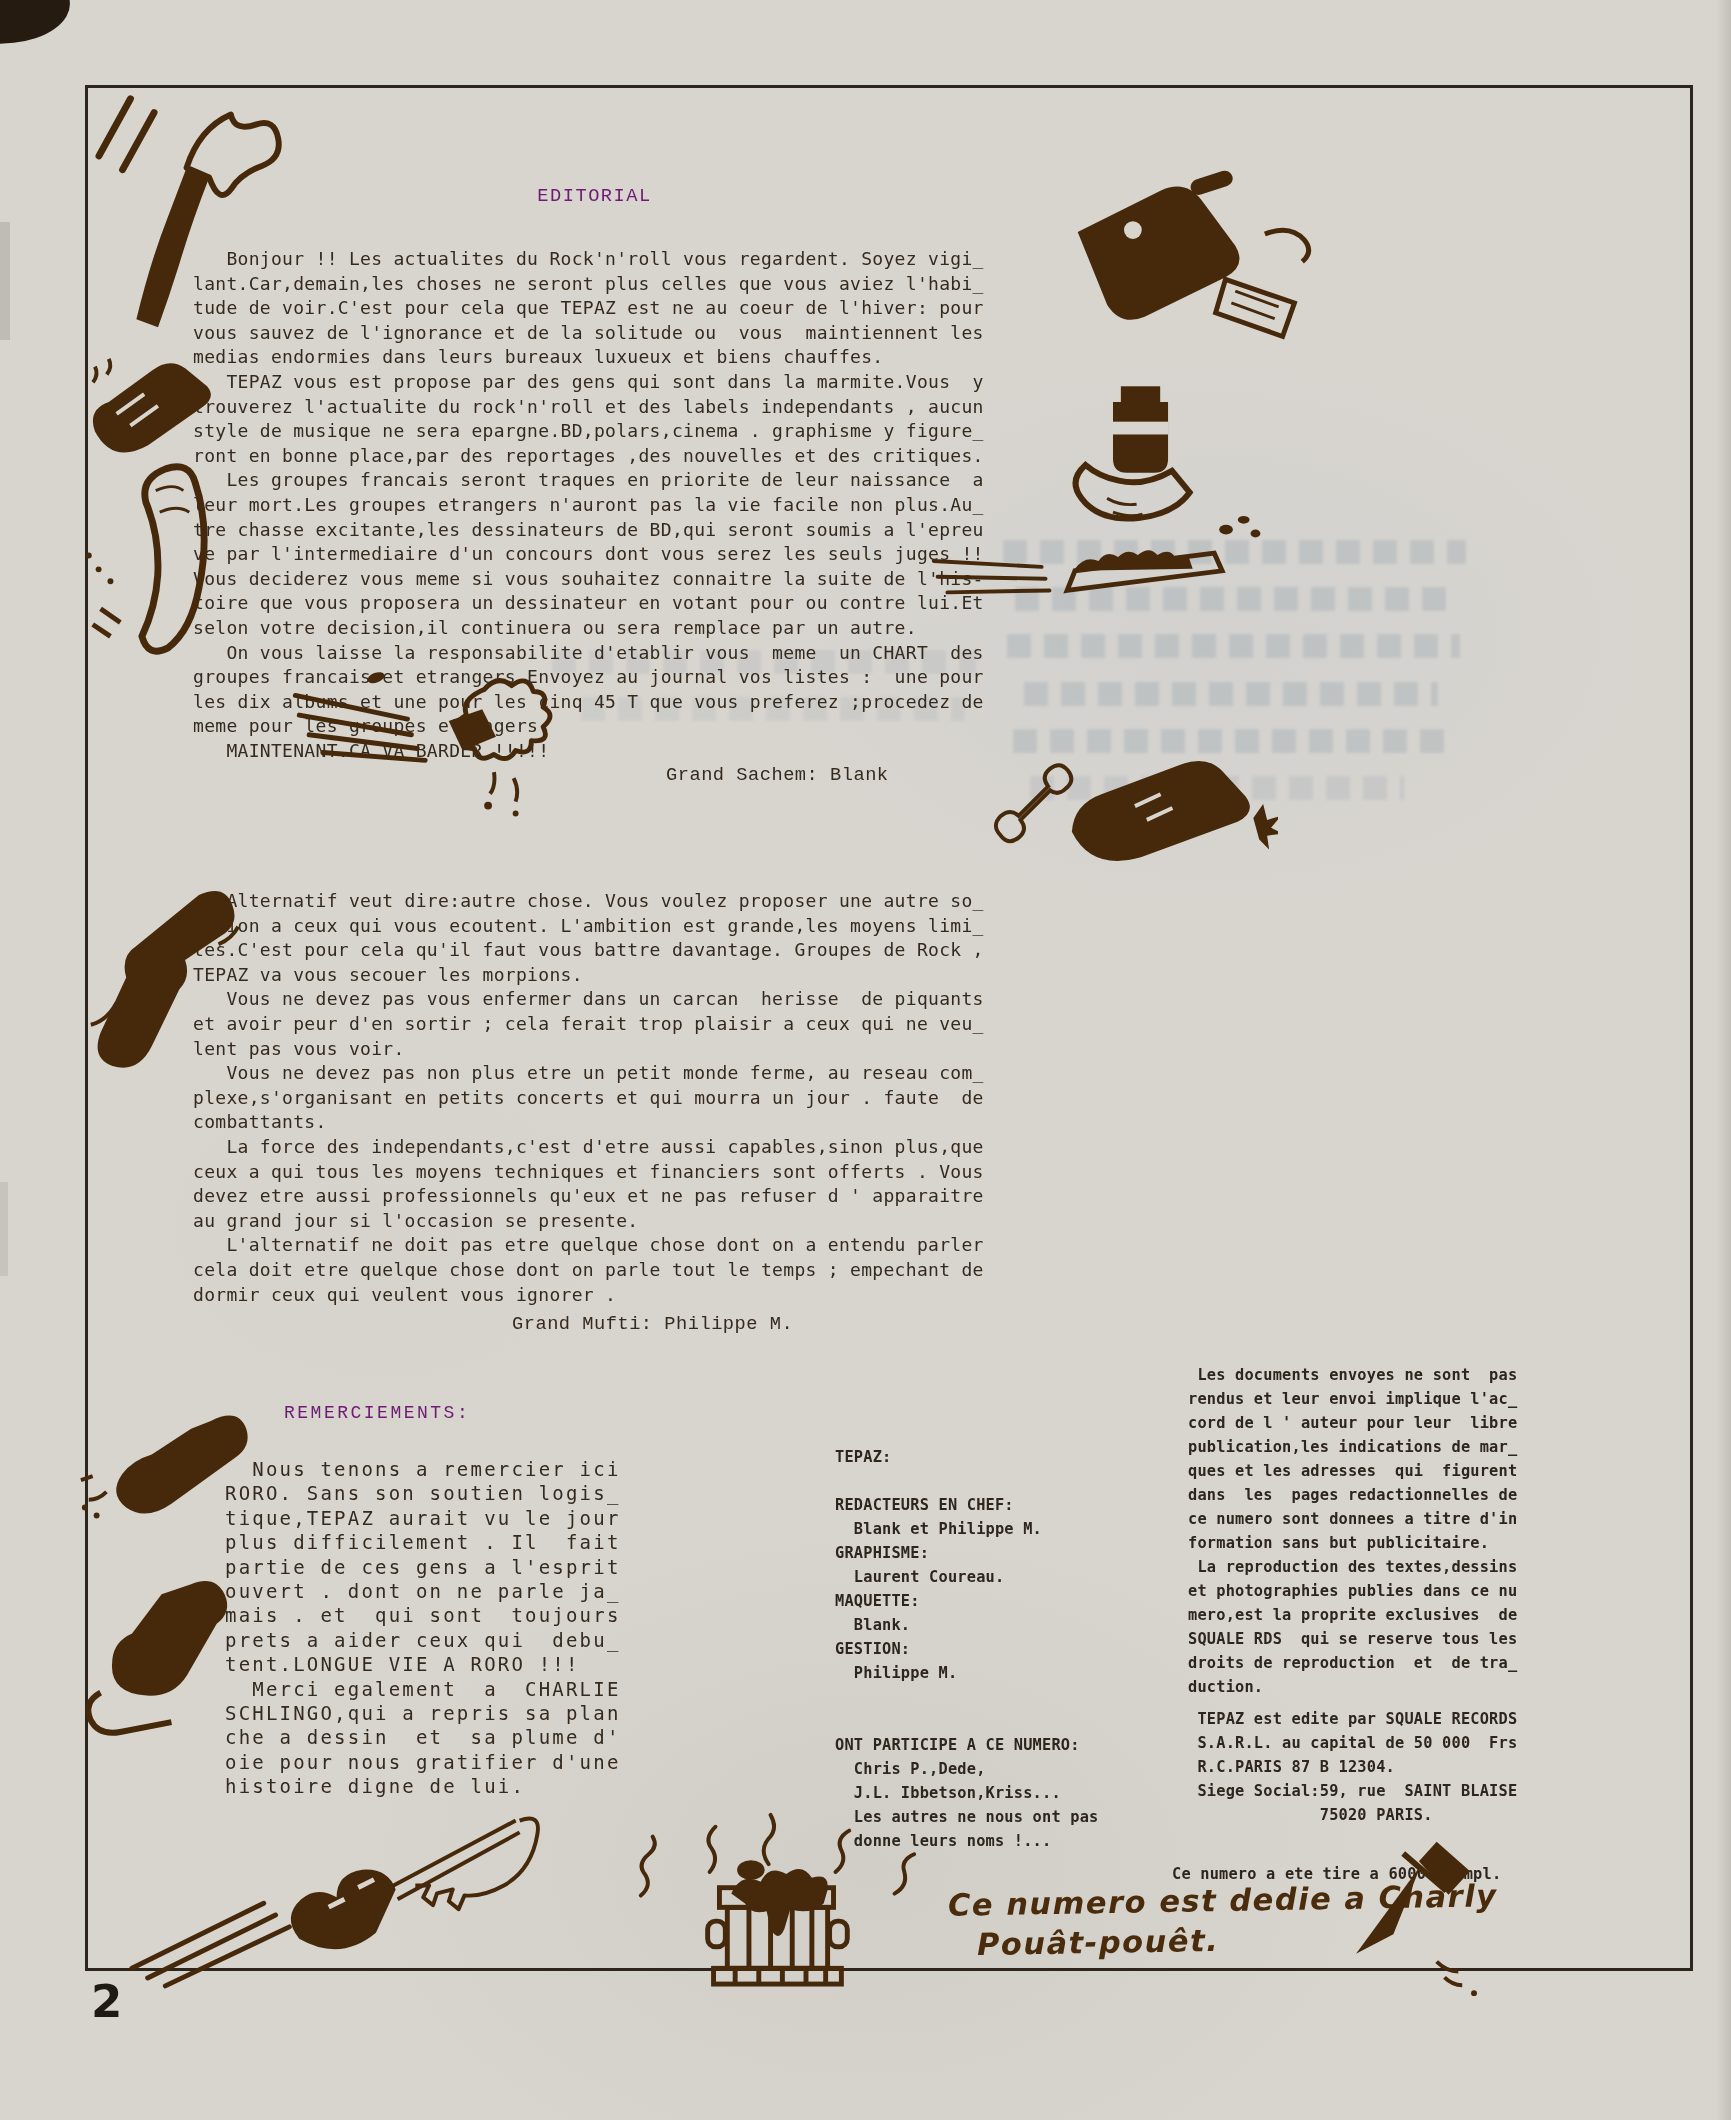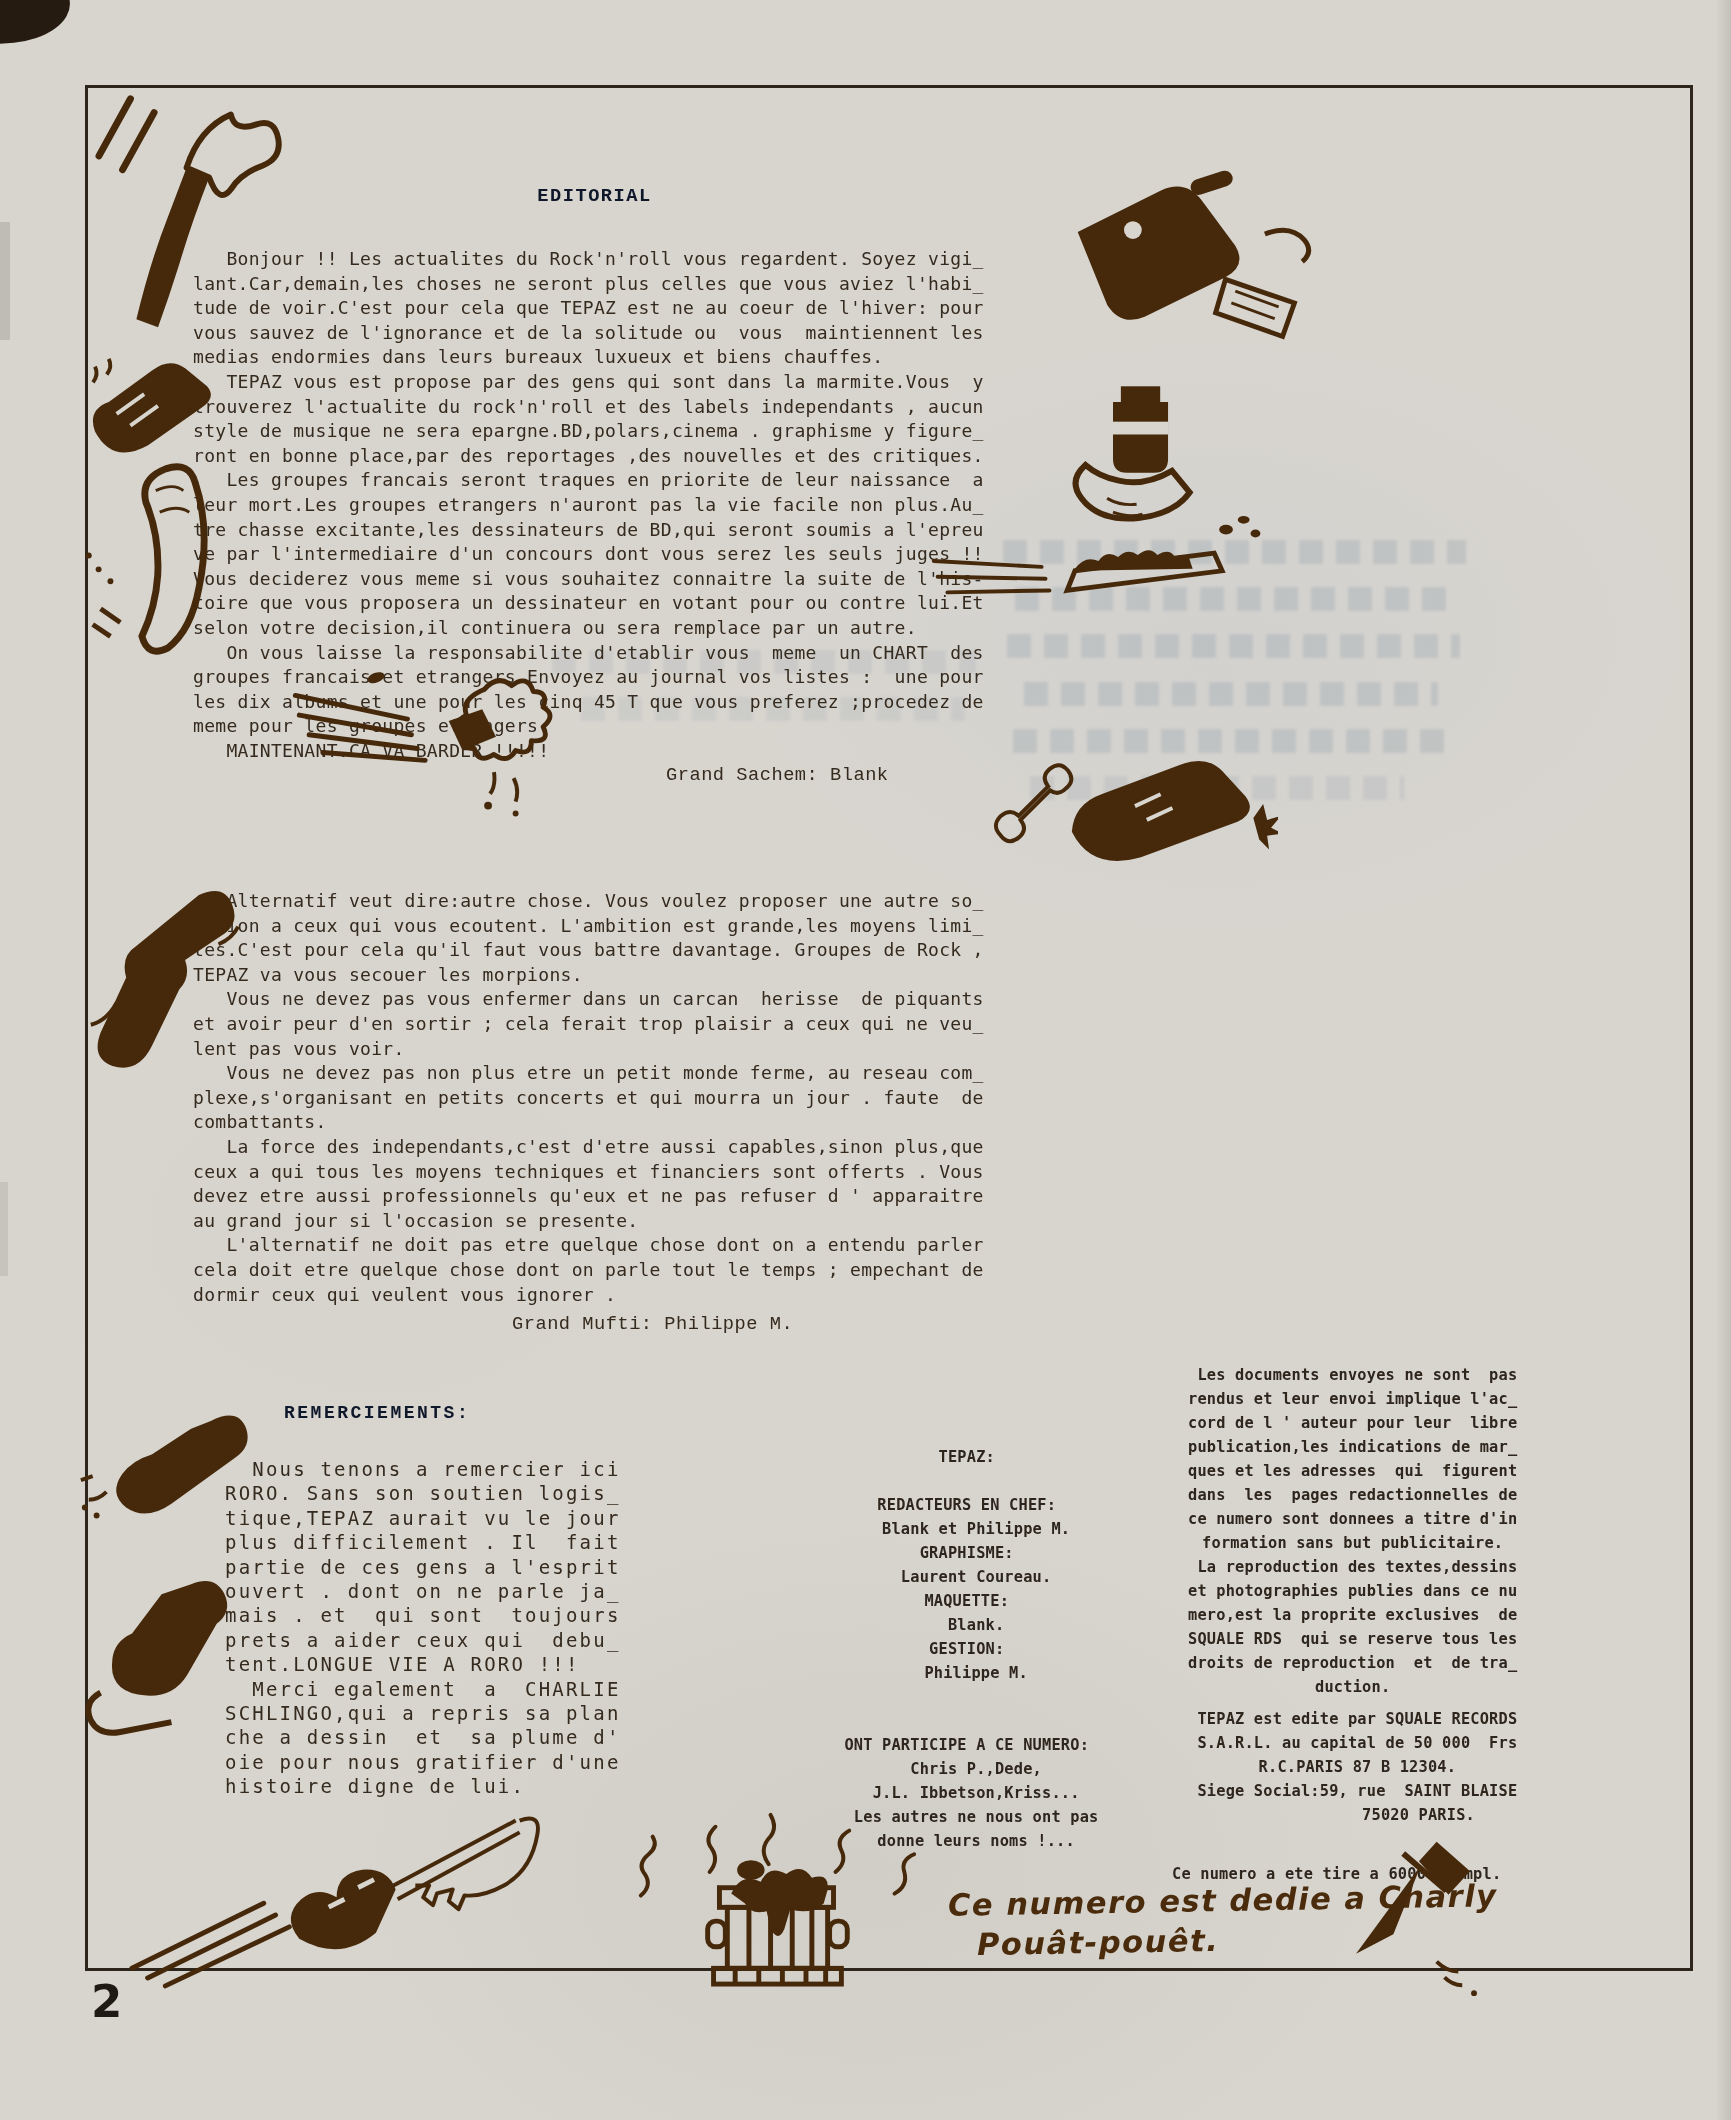--- a/index.html
+++ b/index.html
@@ -4,24 +4,24 @@
 <style>
   html,body{margin:0;padding:0;background:#b8b5af;}
   .page{position:relative;width:1732px;height:2121px;background:#d8d5cf;overflow:hidden;
         font-family:"Liberation Mono","DejaVu Sans Mono",monospace;color:#352a1e;}
   .texture{position:absolute;inset:0;pointer-events:none;background:
     radial-gradient(ellipse 788px 493px at 70% 30%, rgba(188,195,206,.20), transparent 60%),
     radial-gradient(ellipse 591px 414px at 22% 58%, rgba(206,198,188,.16), transparent 60%),
     radial-gradient(ellipse 887px 591px at 50% 88%, rgba(184,180,172,.22), transparent 60%);}
   .frame{position:absolute;left:85px;top:85px;width:1602px;height:1880px;border:3px solid #2e251c;}
   .pre{position:absolute;white-space:pre;font-size:18px;line-height:24.6px;letter-spacing:0.3px;}
-  .title{position:absolute;white-space:pre;font-size:18.7px;letter-spacing:1.5px;font-weight:bold;color:#0f172a;}
+  .title{position:absolute;white-space:pre;font-size:18.7px;letter-spacing:1.5px;font-weight:normal;color:#701a75;}
   .sig{position:absolute;white-space:pre;font-size:18.7px;letter-spacing:0.5px;}
   .dotmatrix{position:absolute;white-space:pre;font-family:"DejaVu Sans Mono",monospace;
-             font-size:15.3px;line-height:24px;font-weight:bold;color:#2e261d;letter-spacing:0.2px;text-align:center;}
+             font-size:15.3px;line-height:24px;font-weight:bold;color:#2e261d;letter-spacing:0.2px;}
   .hand{position:absolute;white-space:pre;font-family:"DejaVu Sans",sans-serif;font-style:italic;
         font-weight:bold;font-size:30.5px;color:#4a2c0c;letter-spacing:1.5px;transform:rotate(-1deg);}
   .pagenum{position:absolute;font-family:"DejaVu Sans",sans-serif;font-weight:bold;font-size:45px;color:#1f1a14;}
   .ill{position:absolute;}
   .ghost{position:absolute;height:23.6px;filter:blur(1.4px);opacity:.15;
          background:repeating-linear-gradient(90deg,#4f6a85 0 23.6px,transparent 23.6px 37px);}
   .smudge{position:absolute;}
 </style>
 </head>
 <body>

